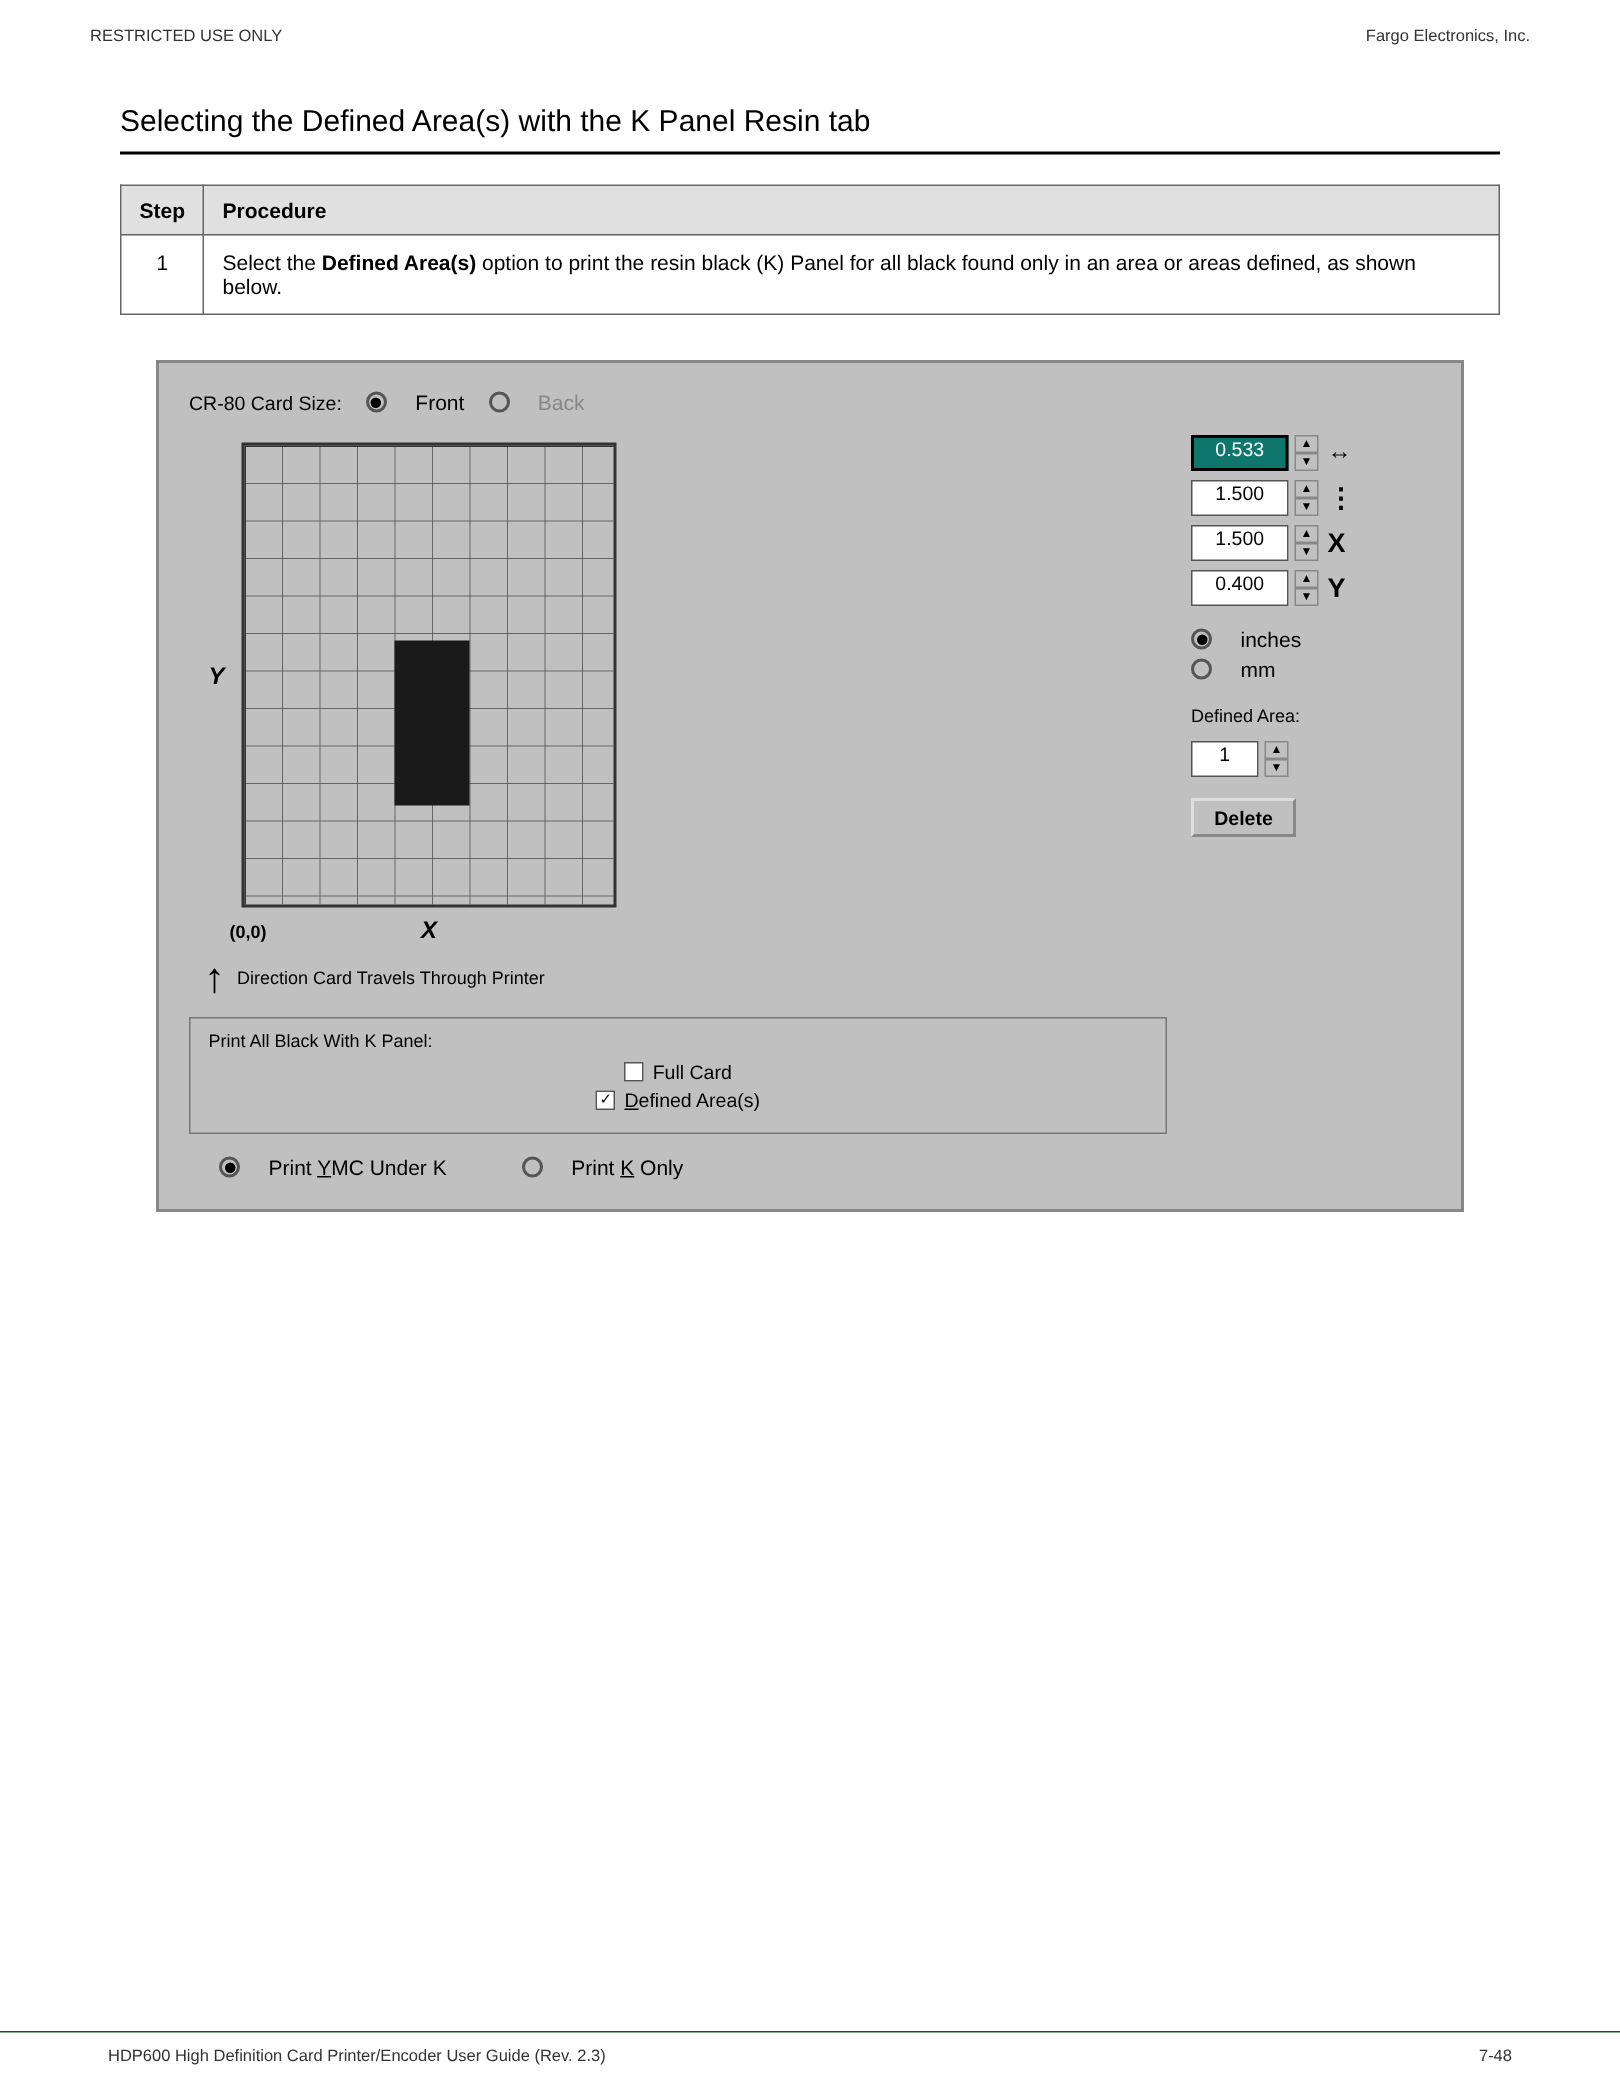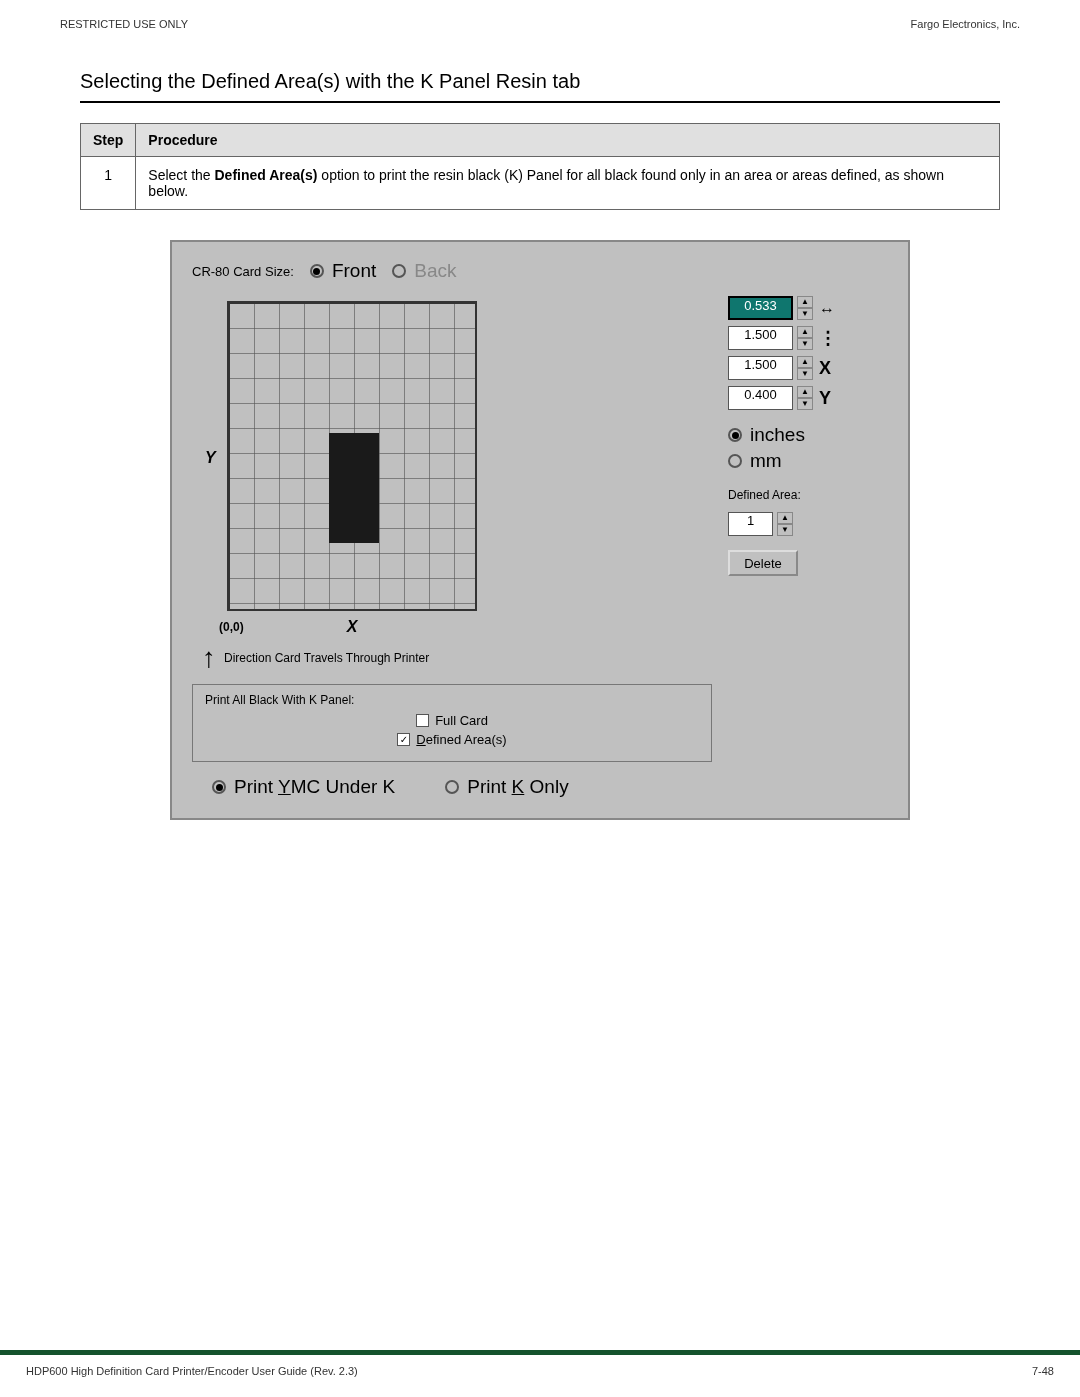--- a/index.html
+++ b/index.html
@@ -60,38 +60,38 @@
     .procedure-table td.step-num {
       width: 50px;
       text-align: center;
     }
 
     
     .dialog-box {
       border: 2px solid #888;
       background: #c0c0c0;
       padding: 18px 20px 20px 20px;
-      width: 740px;
+      width: 872px;
       margin: 0 auto;
       position: relative;
     }
 
     
     .card-size-row {
       display: flex;
       align-items: center;
       gap: 16px;
       margin-bottom: 14px;
       font-size: 13px;
     }
     .radio-option {
       display: flex;
       align-items: center;
-      gap: 8px;
-      font-size: 19px;
+      gap: 19px;
+      font-size: 14px;
     }
     .radio-circle {
       width: 14px;
       height: 14px;
       border-radius: 50%;
       border: 2px solid #555;
       background: #c0c0c0;
       display: inline-flex;
       align-items: center;
       justify-content: center;
@@ -290,34 +290,35 @@
 
     .delete-btn {
       margin-top: 8px;
       width: 70px;
       height: 26px;
       background: #c0c0c0;
       border: 2px outset #ddd;
       font-size: 13px;
       cursor: pointer;
       text-align: center;
+      font-weight: bold;
     }
 
     
     .page-footer {
       position: absolute;
       bottom: 20px;
       left: 0;
       right: 0;
       display: flex;
       justify-content: space-between;
-      padding: 0 26px;
+      padding: 0 72px;
       font-size: 11px;
       color: #333;
-      border-top: 5px solid #14532d;
+      border-top: 1px solid #14532d;
       padding-top: 10px;
     }
 
     
     .kbd-hint {
       text-decoration: underline;
     }
   </style>
 </head>
 <body>

